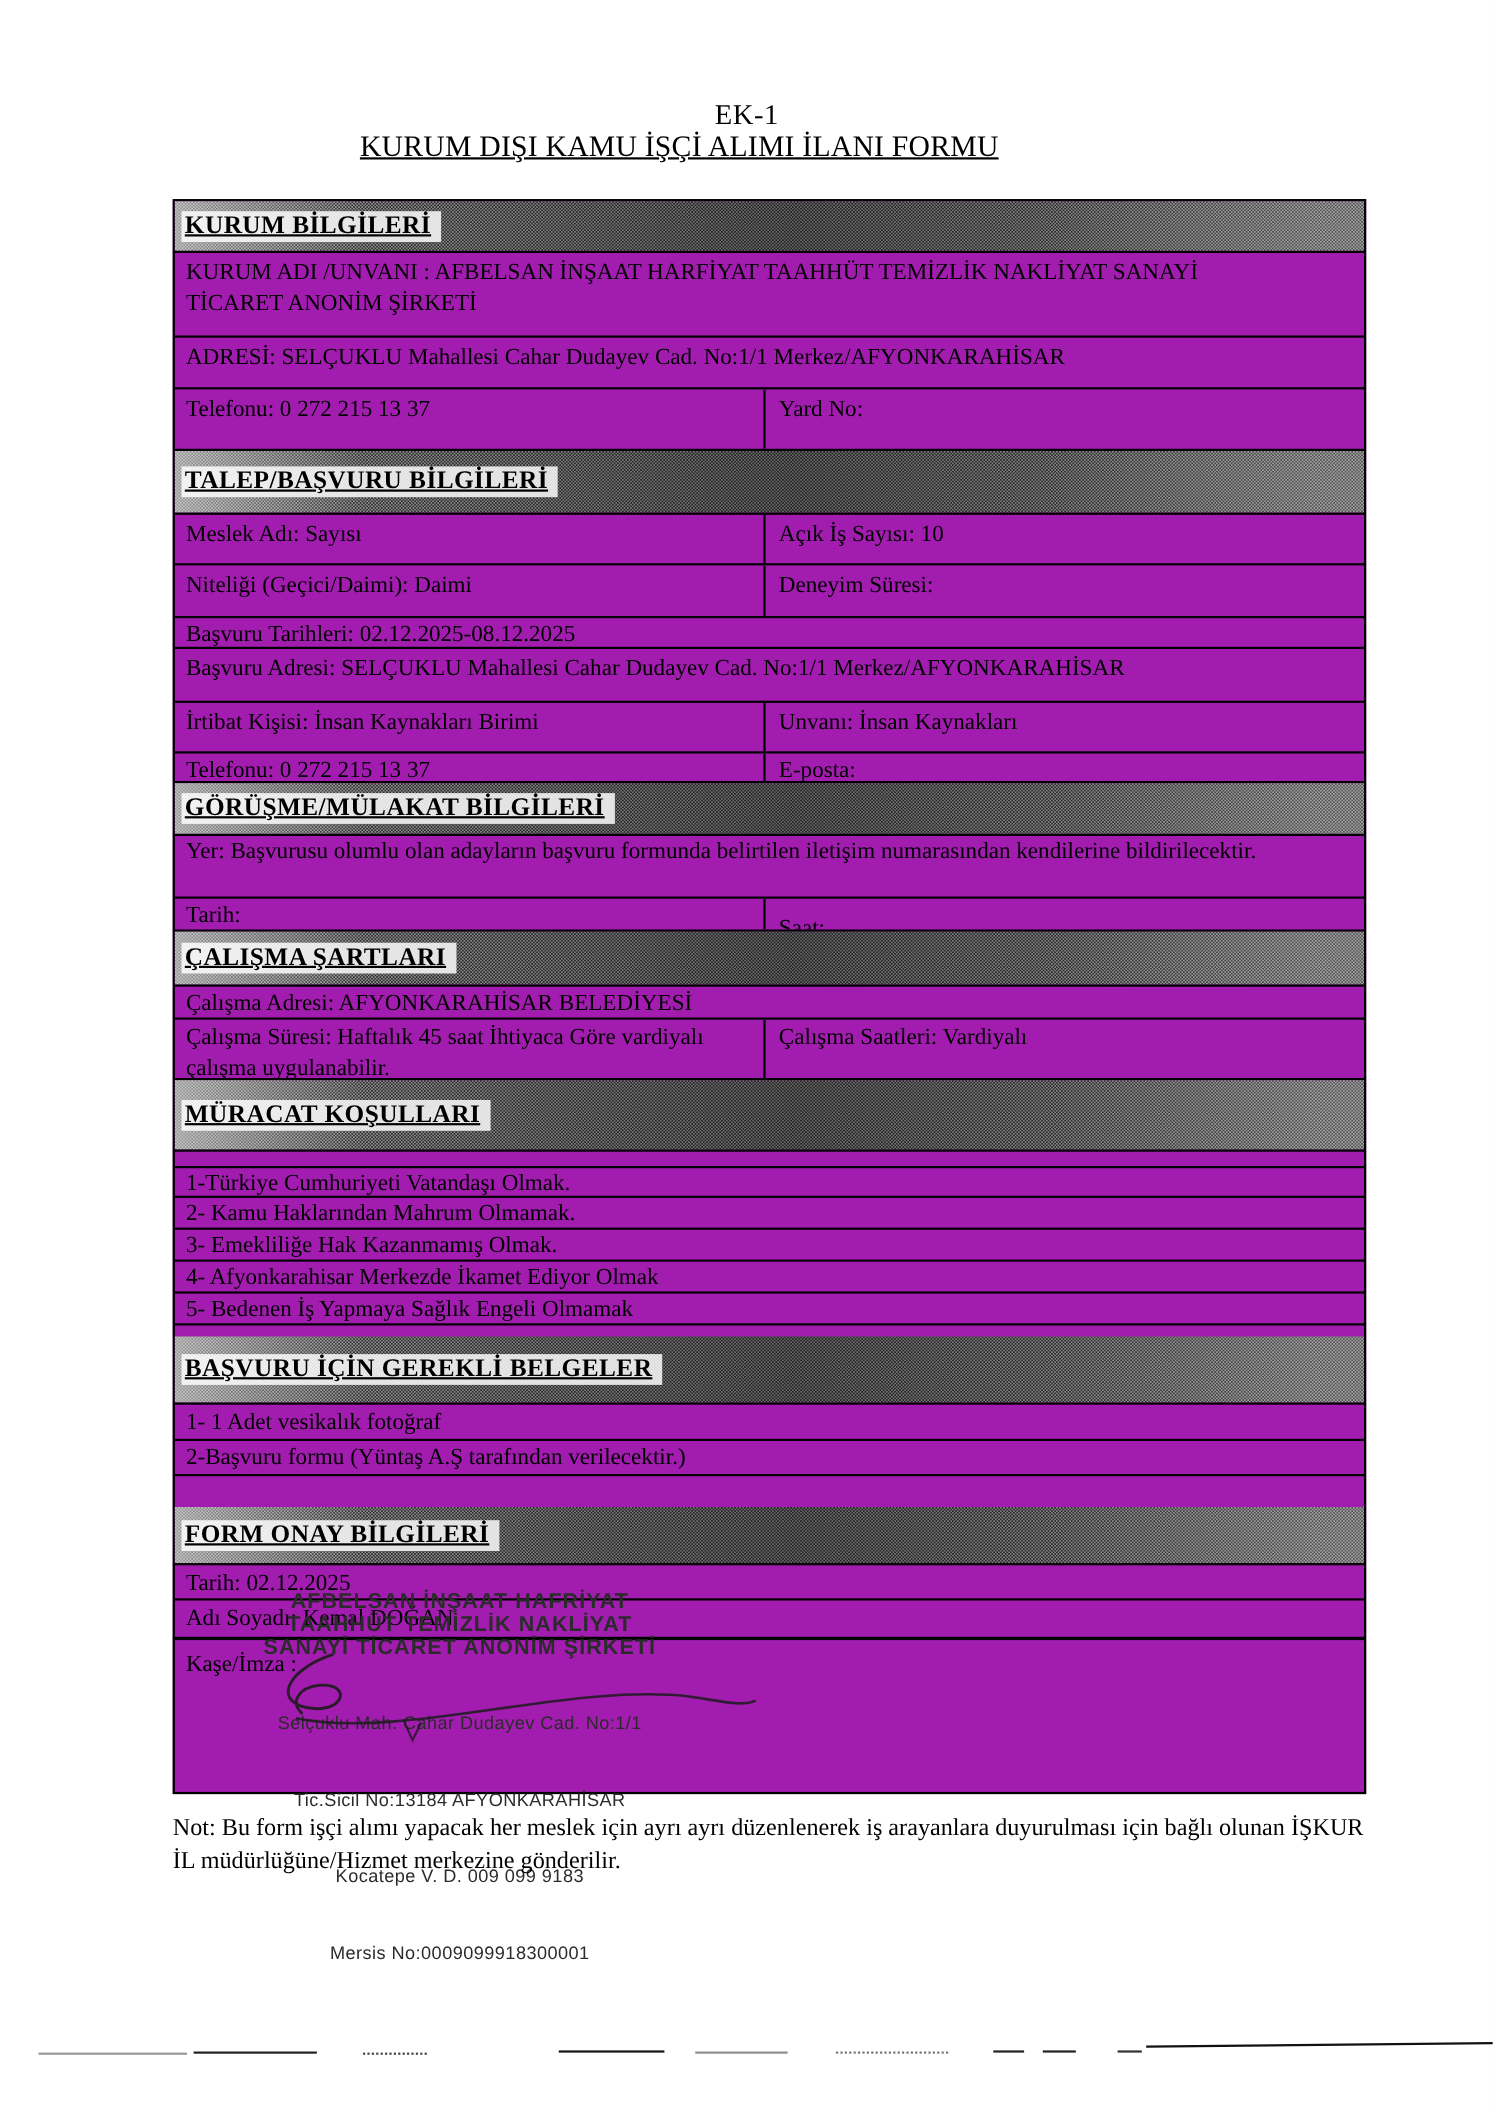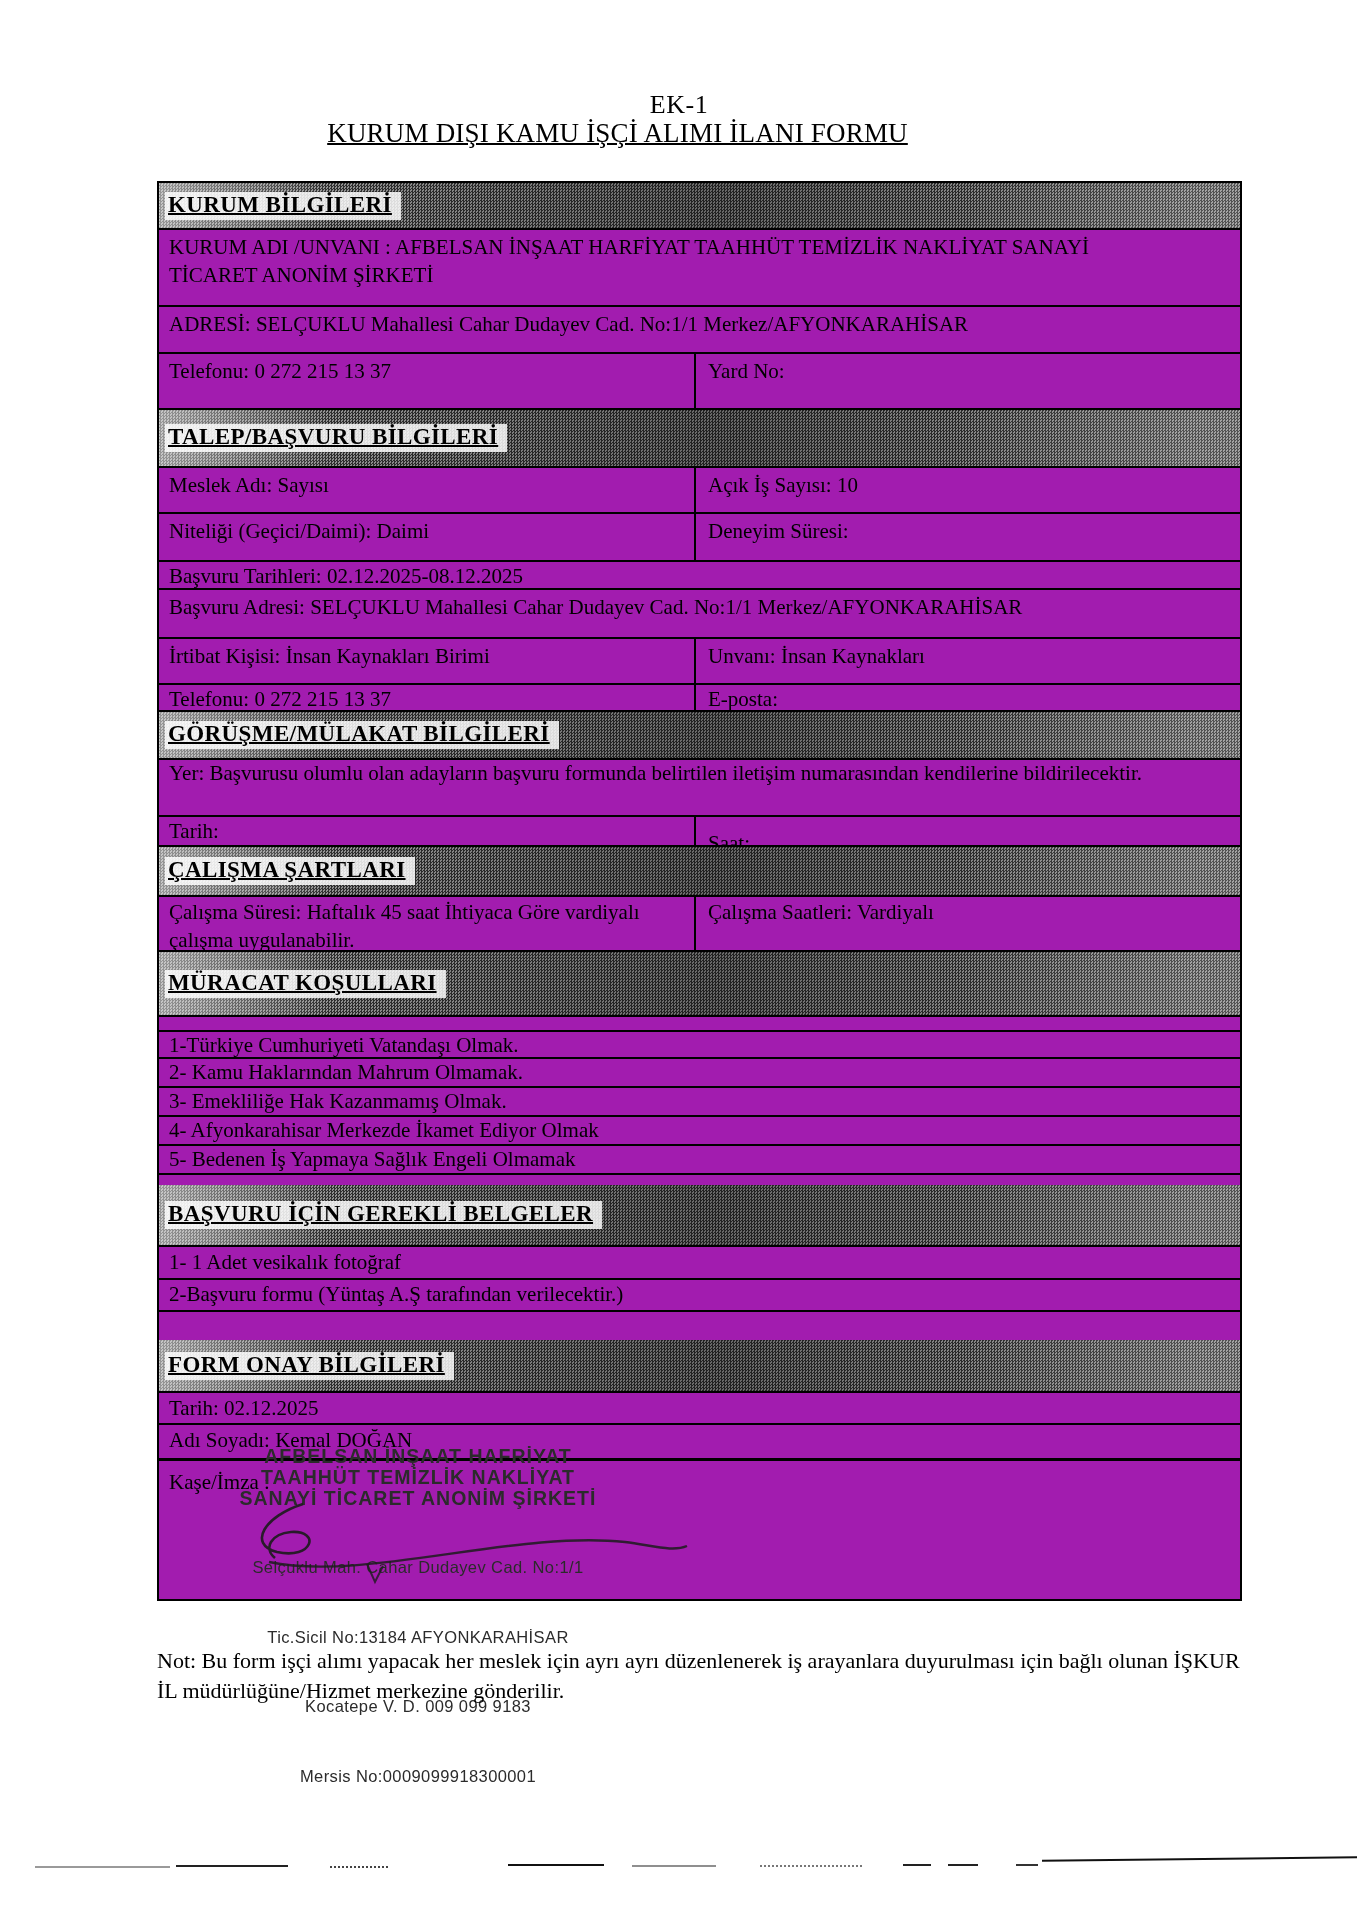--- a/index.html
+++ b/index.html
@@ -93,20 +93,21 @@
     </div>
     <div class="r" style="height:57px;padding-top:0">Yer: Başvurusu olumlu olan adayların başvuru formunda belirtilen iletişim numarasından kendilerine bildirilecektir.</div>
     <div class="r split" style="height:30px">
       <div class="cl" style="padding-top:1px">Tarih:</div>
       <div class="cr" style="padding-top:13px">Saat:</div>
     </div>
 
     <div class="banner" style="height:50px">
       <span class="banner-label">ÇALIŞMA ŞARTLARI</span>
     </div>
+    <div class="r" style="height:30px;padding-top:1px">Çalışma Adresi: AFYONKARAHİSAR BELEDİYESİ</div>
     <div class="r split" style="height:55px">
       <div class="cl" style="padding-top:2px">Çalışma Süresi: Haftalık 45 saat İhtiyaca Göre vardiyalı çalışma uygulanabilir.</div>
       <div class="cr" style="padding-top:2px">Çalışma Saatleri: Vardiyalı</div>
     </div>
 
     <div class="banner" style="height:65px">
       <span class="banner-label">MÜRACAT KOŞULLARI</span>
     </div>
     <div class="r spacer" style="height:13px"></div>
     <div class="r" style="height:29px;padding-top:0;border-top:2px solid #000">1-Türkiye Cumhuriyeti Vatandaşı Olmak.</div>

